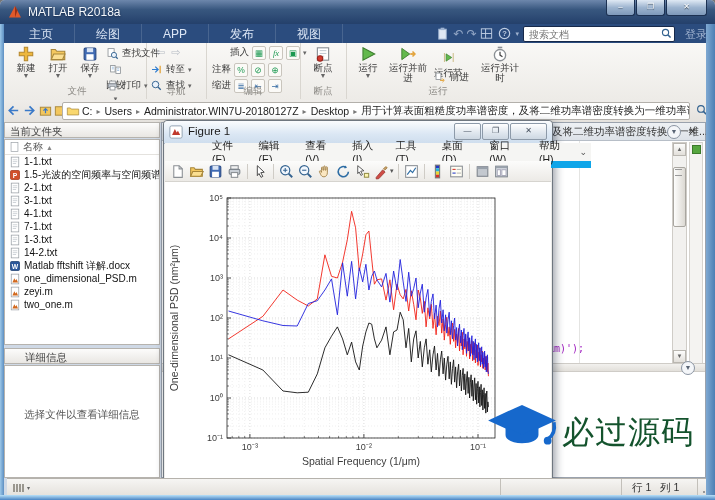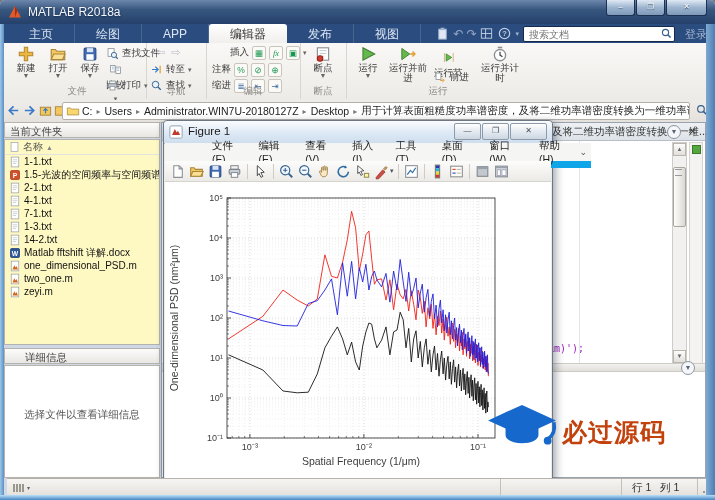--- a/index.html
+++ b/index.html
@@ -41,21 +41,21 @@
   .addrbar{position:absolute;top:100px;left:0;width:715px;height:22px;background:linear-gradient(#efedea,#e5e2dd);border-bottom:1px solid #c6c3bd;}
   .navico{position:absolute;top:3px;width:15px;height:15px;}
   .breadcrumb{position:absolute;left:62px;top:2px;width:626px;height:16px;background:#fff;border:1px solid #b3b0ab;border-radius:2px;display:flex;align-items:center;overflow:hidden;font-size:10.5px;color:#222;}
   .breadcrumb .fico{width:14px;height:14px;margin:0 2px 0 3px;flex:none;}
   .seg{white-space:nowrap;}
   .sep{color:#777;margin:0 4px;font-size:8px;}
   .addr-mag{position:absolute;right:6px;top:3px;width:14px;height:14px;}
   
   .phead{position:absolute;left:4px;width:156px;height:16px;background:linear-gradient(#fcfcfb,#e9e7e3);
     border:1px solid #b6b3ae;font-size:10.5px;color:#444;line-height:16px;padding-left:5px;box-sizing:border-box;}
-  .cf-list{position:absolute;left:4px;top:139px;width:156px;height:206px;background:#fef9c3;border:1px solid #b6b3ae;box-sizing:border-box;overflow:hidden;}
+  .cf-list{position:absolute;left:4px;top:139px;width:156px;height:206px;background:#ffffff;border:1px solid #b6b3ae;box-sizing:border-box;overflow:hidden;}
   .cf-colhead{height:14px;border-bottom:1px solid #e4e2de;display:flex;align-items:center;font-size:10px;color:#555;gap:3px;padding-left:4px;}
   .frow{height:13px;display:flex;align-items:center;gap:3px;padding-left:4px;font-size:10px;color:#111;white-space:nowrap;overflow:hidden;}
   .frow .fi{width:12px;height:12px;flex:none;}
   .det-body{position:absolute;left:4px;top:365px;width:156px;height:113px;background:#fff;border:1px solid #b6b3ae;box-sizing:border-box;}
   .det-text{margin-top:42px;text-align:center;font-size:10.5px;color:#555;}
   
   .editor{position:absolute;left:161px;top:122px;width:545px;height:356px;background:#fff;border:1px solid #9aa2ad;box-sizing:border-box;}
   .ed-tabs{position:absolute;left:0;top:0;width:100%;height:17px;background:linear-gradient(#eef1f4,#dde2e8);border-bottom:1px solid #b7bec7;}
   .ed-tabtitle{position:absolute;left:390px;top:2px;font-size:10.5px;color:#333;white-space:nowrap;}
   .circ-dd{position:absolute;width:12px;height:12px;border:1px solid #8a94a2;border-radius:50%;color:#5a6575;font-size:7px;line-height:11px;text-align:center;background:#f4f6f9;}
@@ -97,21 +97,21 @@
   .pos-text{font-size:10.5px;color:#333;line-height:17px;padding-left:10px;}
   .rs-grip{position:absolute;right:2px;bottom:2px;width:10px;height:10px;
     background:radial-gradient(circle at 8px 2px,#999 1px,transparent 1.4px),radial-gradient(circle at 8px 8px,#999 1px,transparent 1.4px),radial-gradient(circle at 5px 5px,#999 1px,transparent 1.4px),radial-gradient(circle at 8px 5px,#999 1px,transparent 1.4px),radial-gradient(circle at 5px 8px,#999 1px,transparent 1.4px),radial-gradient(circle at 2px 8px,#999 1px,transparent 1.4px);}
   
   .edge-l{position:absolute;left:0;top:24px;width:4px;height:471px;background:linear-gradient(90deg,#9cc7e8,#5d8fc2);}
   .edge-r{position:absolute;right:0;top:24px;width:9px;height:471px;background:linear-gradient(90deg,#44false,#5d8fc2);background:linear-gradient(90deg,#7fa9d2,#4d7fb4);}
   .edge-b{position:absolute;left:0;top:495px;width:715px;height:5px;background:linear-gradient(#b8e0f8,#4a84c3);}
   
   .watermark{position:absolute;left:486px;top:398px;width:210px;height:68px;z-index:50;display:flex;align-items:center;}
   .wm-text{margin-left:4px;}
-  .wm-cn{font-size:25px;font-weight:bold;color:#c2410c;letter-spacing:1px;line-height:26px;}
+  .wm-cn{font-size:32px;font-weight:normal;color:#14532d;letter-spacing:1px;line-height:26px;}
   .wm-en{font-size:15px;font-weight:bold;color:#9a9a9a;letter-spacing:.5px;}
   
   .ctick{font-size:9px;fill:#3d3d3d;font-family:"Liberation Sans",sans-serif;}
   .clabel{font-size:10.5px;fill:#3d3d3d;font-family:"Liberation Sans",sans-serif;}
   .gM{stroke:#c2c2c2;stroke-width:.6;stroke-dasharray:1 2;}
   .gm{stroke:#dedede;stroke-width:.5;stroke-dasharray:1 2;}
 </style>
 </head>
 <body>
 
@@ -128,21 +128,20 @@
       <div class="wbtn">❐</div>
       <div class="wbtn close">✕</div>
     </div>
   </div>
 
   <div class="tabband">
     <div class="tabs" id="tab-row">
         <div class="rtab">主页</div>
         <div class="rtab">绘图</div>
         <div class="rtab">APP</div>
-        <div class="rtab active">编辑器</div>
         <div class="rtab">发布</div>
         <div class="rtab">视图</div>
       </div>
     <div class="quickbar">
       <svg class="qico" viewBox="0 0 16 16">
           <rect x="4" y="3.4" width="8" height="10.6" fill="#dfe8f4" stroke="#9fb3d1"></rect>
           <rect x="6" y="1.8" width="4" height="2.6" fill="#9fb3d1"></rect>
         </svg>
       <span style="color:#93a7c6;font-size:12px;line-height:14px;">↶</span>
       <span style="color:#93a7c6;font-size:12px;line-height:14px;">↷</span>
@@ -392,20 +391,27 @@
             <rect x="3" y="1.5" width="10" height="13" fill="#fff" stroke="#9aa0a6"></rect>
             <path d="M5 5h6M5 7.5h6M5 10h4.5" stroke="#b9bfc6" stroke-width=".9"></path>
           </svg>
           <span>2-1.txt</span>
         </div>
         <div class="frow">
           <svg class="fi" viewBox="0 0 16 16">
             <rect x="3" y="1.5" width="10" height="13" fill="#fff" stroke="#9aa0a6"></rect>
             <path d="M5 5h6M5 7.5h6M5 10h4.5" stroke="#b9bfc6" stroke-width=".9"></path>
           </svg>
+          <span>3-1.txt</span>
+        </div>
+        <div class="frow">
+          <svg class="fi" viewBox="0 0 16 16">
+            <rect x="3" y="1.5" width="10" height="13" fill="#fff" stroke="#9aa0a6"></rect>
+            <path d="M5 5h6M5 7.5h6M5 10h4.5" stroke="#b9bfc6" stroke-width=".9"></path>
+          </svg>
           <span>4-1.txt</span>
         </div>
         <div class="frow">
           <svg class="fi" viewBox="0 0 16 16">
             <rect x="3" y="1.5" width="10" height="13" fill="#fff" stroke="#9aa0a6"></rect>
             <path d="M5 5h6M5 7.5h6M5 10h4.5" stroke="#b9bfc6" stroke-width=".9"></path>
           </svg>
           <span>7-1.txt</span>
         </div>
         <div class="frow">
@@ -434,28 +440,28 @@
             <rect x="3" y="1.5" width="10" height="13" fill="#fff" stroke="#9aa0a6"></rect>
             <path d="M4.5 12.5l2.6-5.5 1.6 3L10 8l2 4.5z" fill="#d2691e"></path>
           </svg>
           <span>one_dimensional_PSD.m</span>
         </div>
         <div class="frow">
           <svg class="fi" viewBox="0 0 16 16">
             <rect x="3" y="1.5" width="10" height="13" fill="#fff" stroke="#9aa0a6"></rect>
             <path d="M4.5 12.5l2.6-5.5 1.6 3L10 8l2 4.5z" fill="#d2691e"></path>
           </svg>
+          <span>zeyi.m</span>
+        </div>
+        <div class="frow">
+          <svg class="fi" viewBox="0 0 16 16">
+            <rect x="3" y="1.5" width="10" height="13" fill="#fff" stroke="#9aa0a6"></rect>
+            <path d="M4.5 12.5l2.6-5.5 1.6 3L10 8l2 4.5z" fill="#d2691e"></path>
+          </svg>
           <span>two_one.m</span>
-        </div>
-        <div class="frow">
-          <svg class="fi" viewBox="0 0 16 16">
-            <rect x="3" y="1.5" width="10" height="13" fill="#fff" stroke="#9aa0a6"></rect>
-            <path d="M4.5 12.5l2.6-5.5 1.6 3L10 8l2 4.5z" fill="#d2691e"></path>
-          </svg>
-          <span>zeyi.m</span>
         </div>
       </div>
   </div>
 
   <div class="phead" style="top:348px;padding-left:20px;"><span>详细信息</span></div>
   <div class="det-body">
     <div class="det-text">选择文件以查看详细信息</div>
   </div>
 
   <div class="editor">

